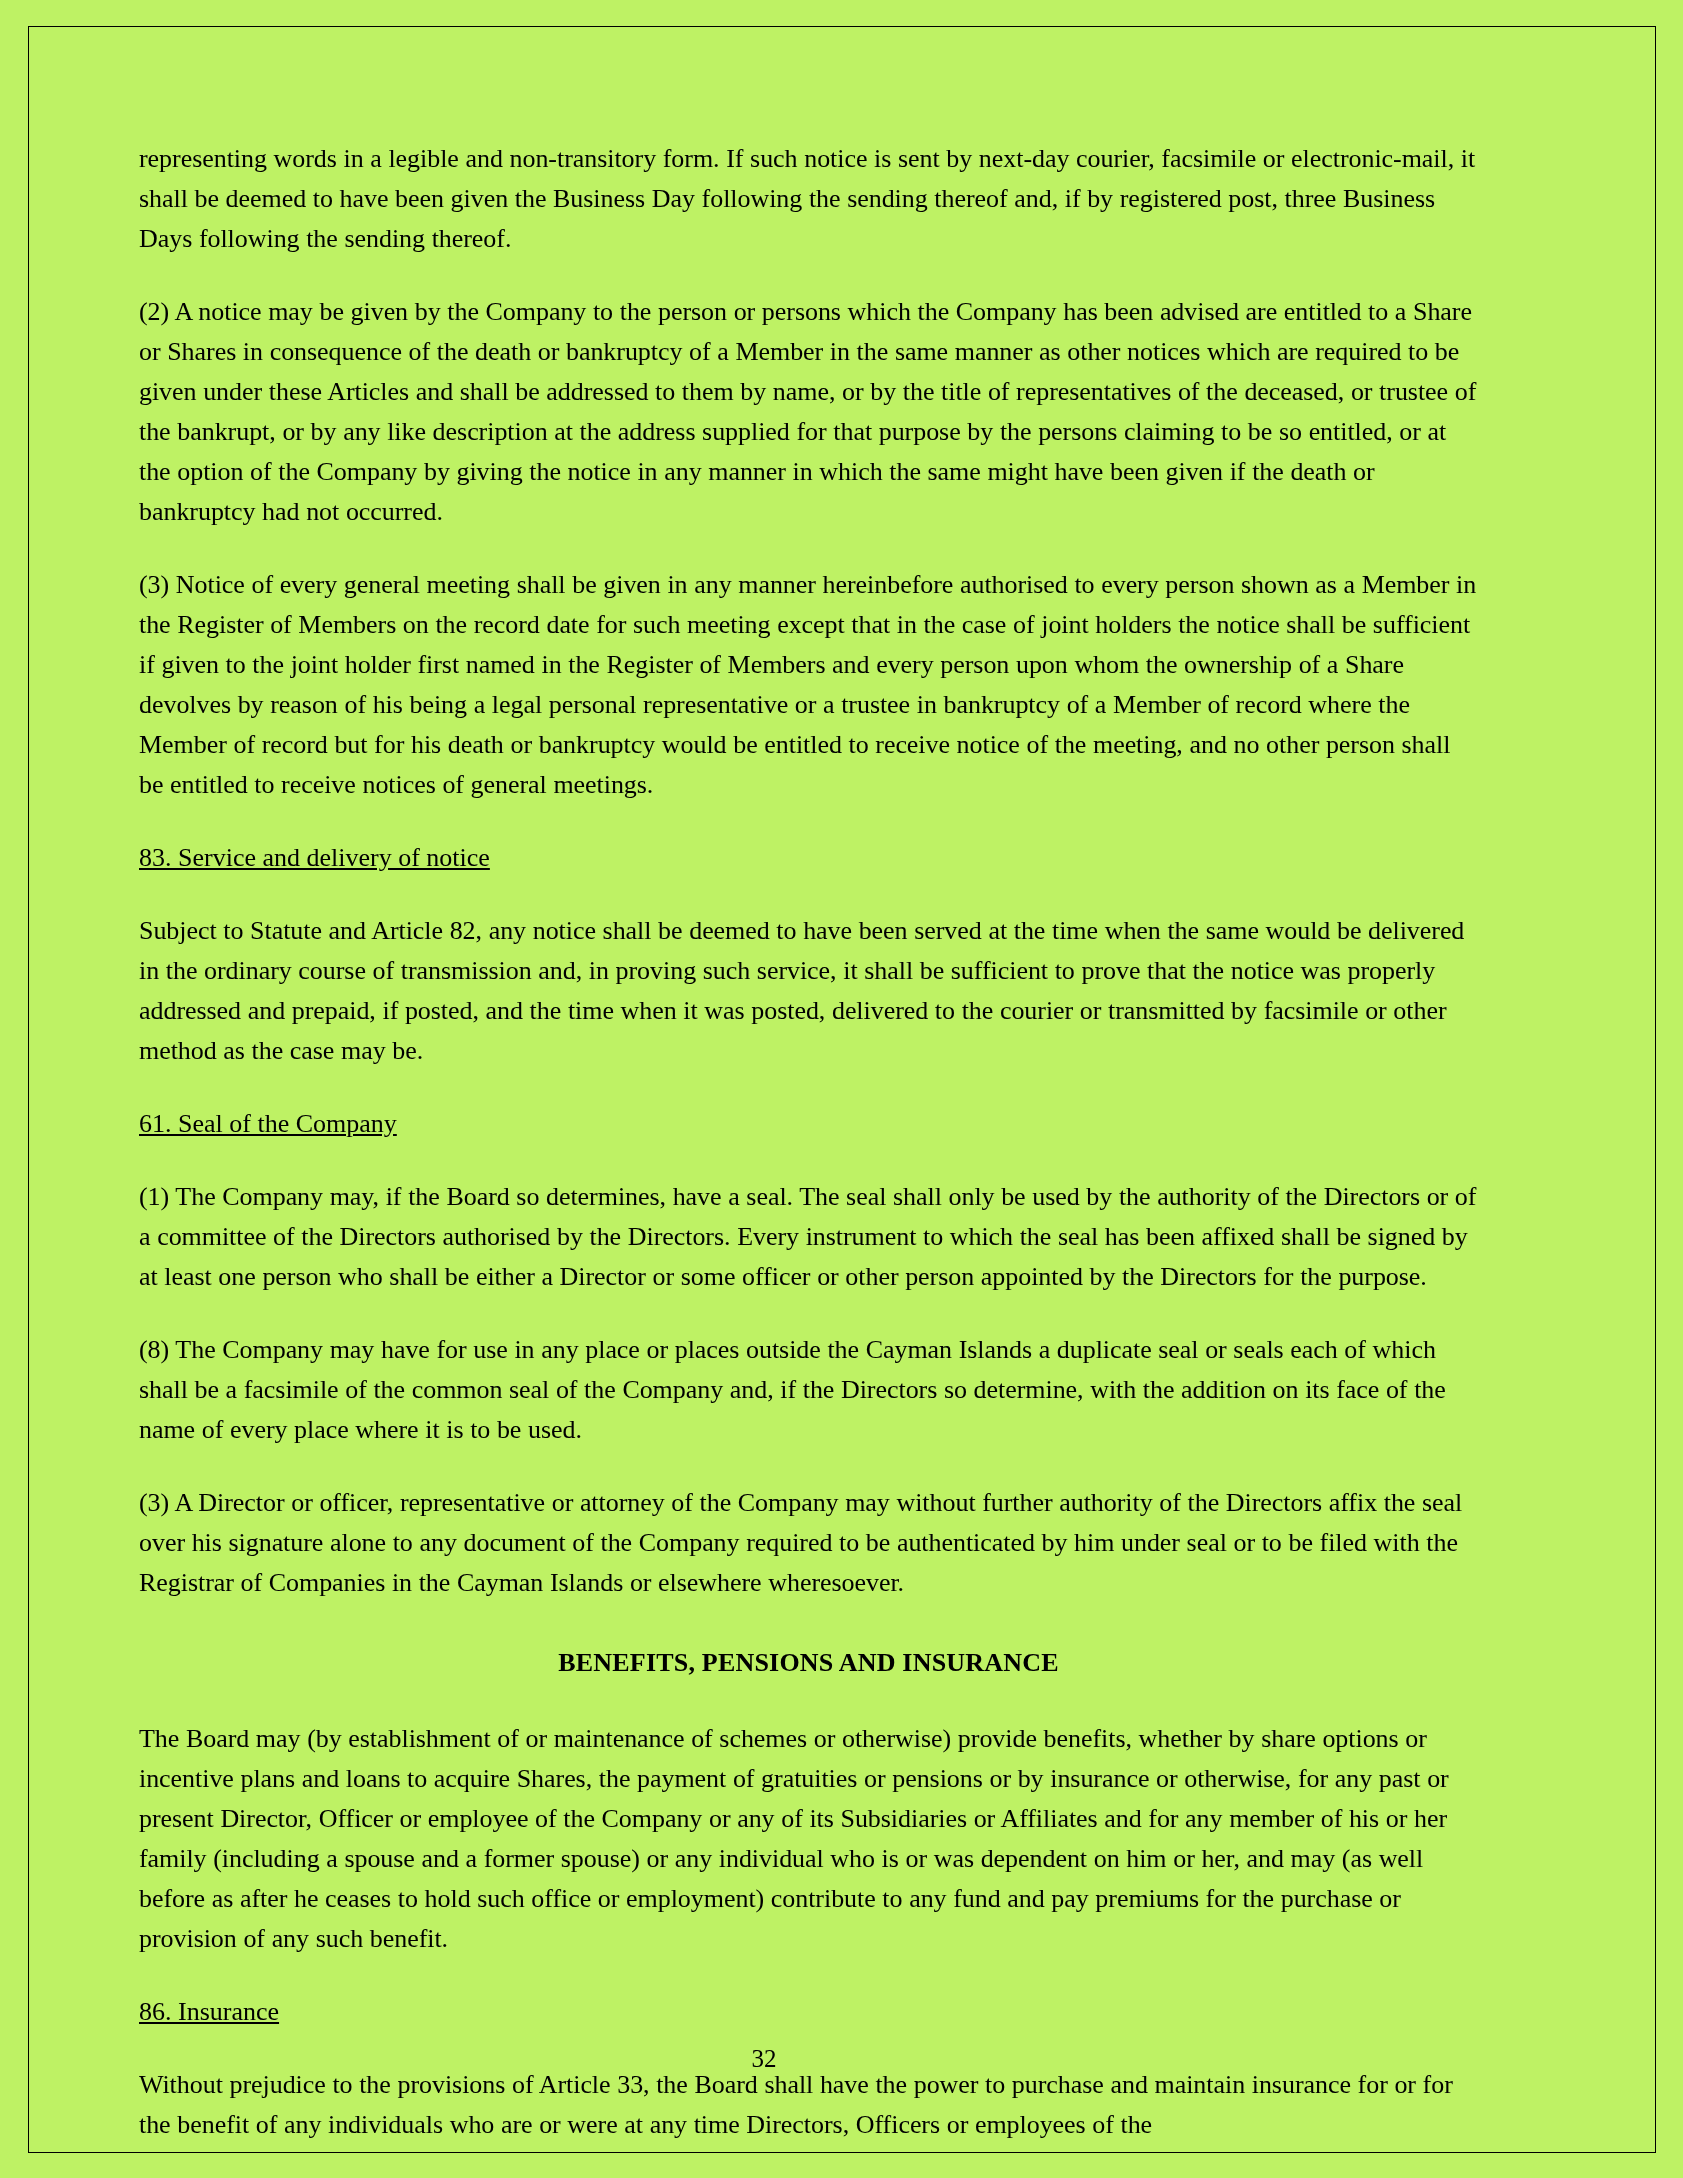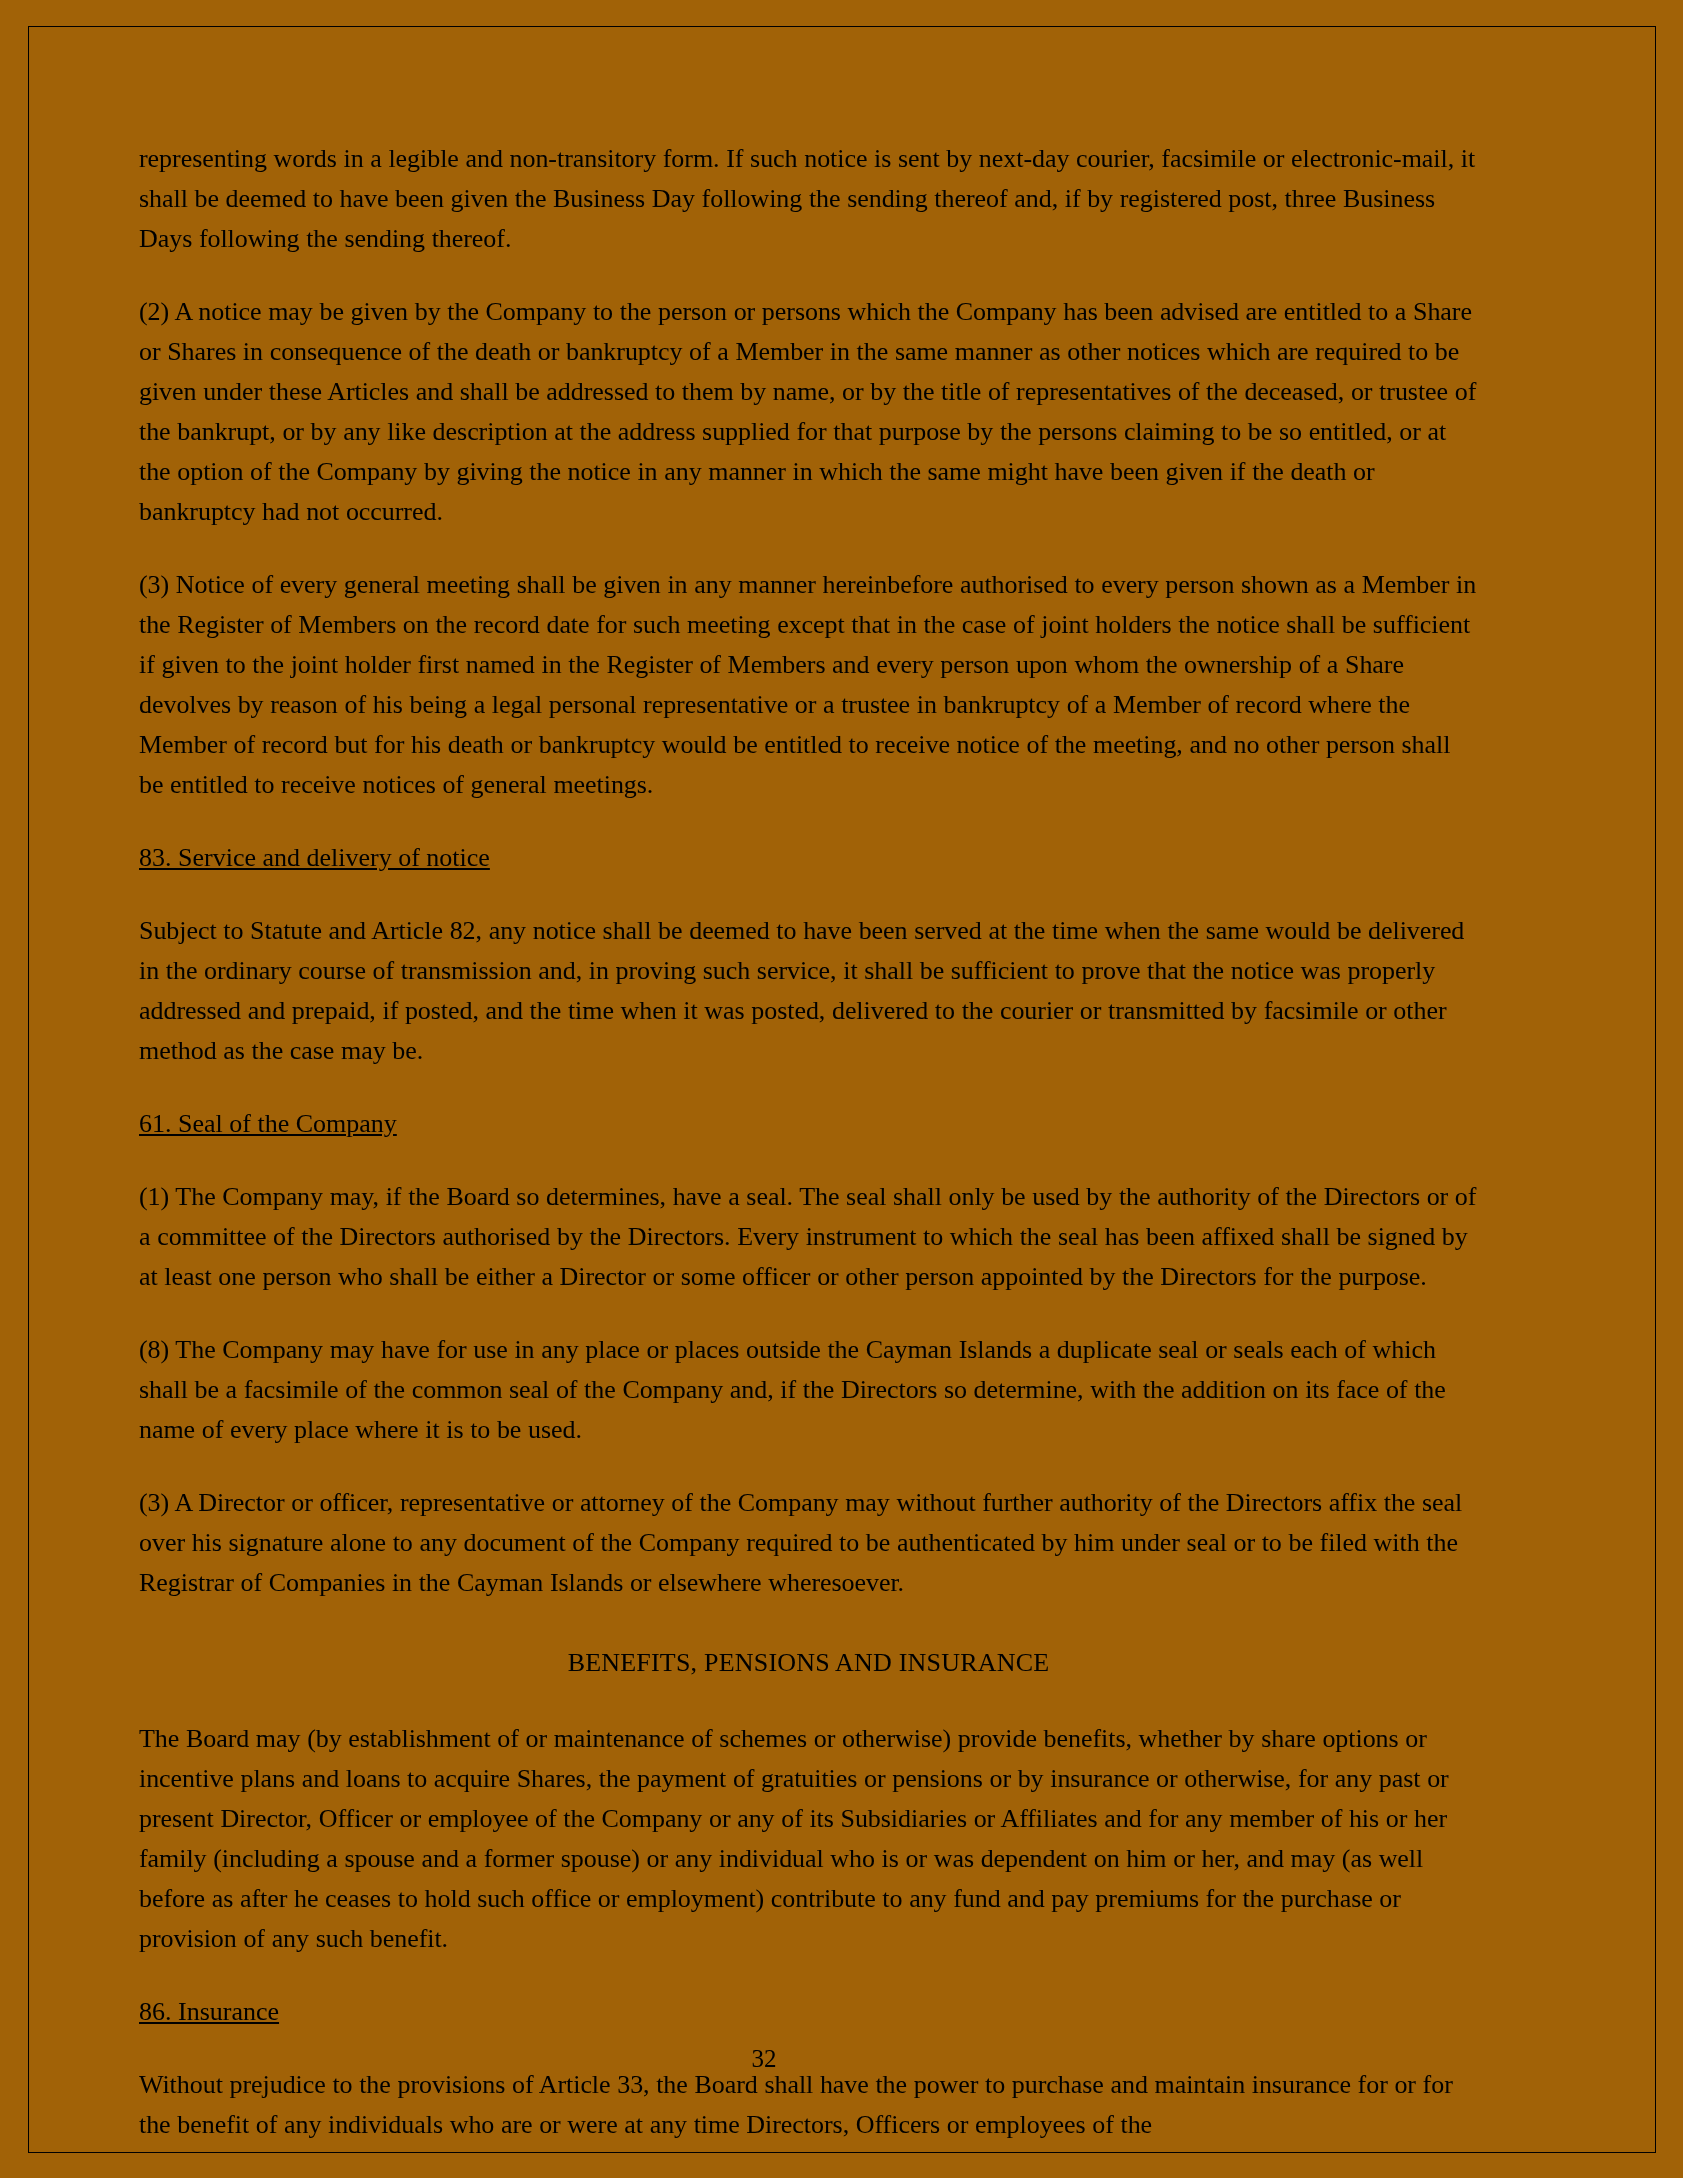--- a/index.html
+++ b/index.html
@@ -9,21 +9,21 @@
     background: #ffffff;
   }
   body {
     font-family: "Liberation Serif", "DejaVu Serif", serif;
     color: #000000;
   }
   .page {
     position: relative;
     width: 1683px;
     height: 2178px;
-    background: #a16207;
+    background: #bef264;
     box-sizing: border-box;
     overflow: hidden;
   }
   .page-border {
     position: absolute;
     left: 28px;
     top: 26px;
     width: 1628px;
     height: 2127px;
     border: 1px solid #000000;
@@ -50,21 +50,21 @@
   .heading-num {
     margin: 0 0 33px 0;
     font-size: 26px;
     line-height: 40px;
     text-decoration: underline;
   }
   .center-heading {
     margin: 40px 0 36px 0;
     font-size: 26px;
     line-height: 40px;
-    font-weight: normal;
+    font-weight: bold;
     text-align: center;
     letter-spacing: 0.2px;
   }
   .page-number {
     position: absolute;
     left: 0;
     top: 2044px;
     width: 1528px;
     text-align: center;
     font-size: 25px;

